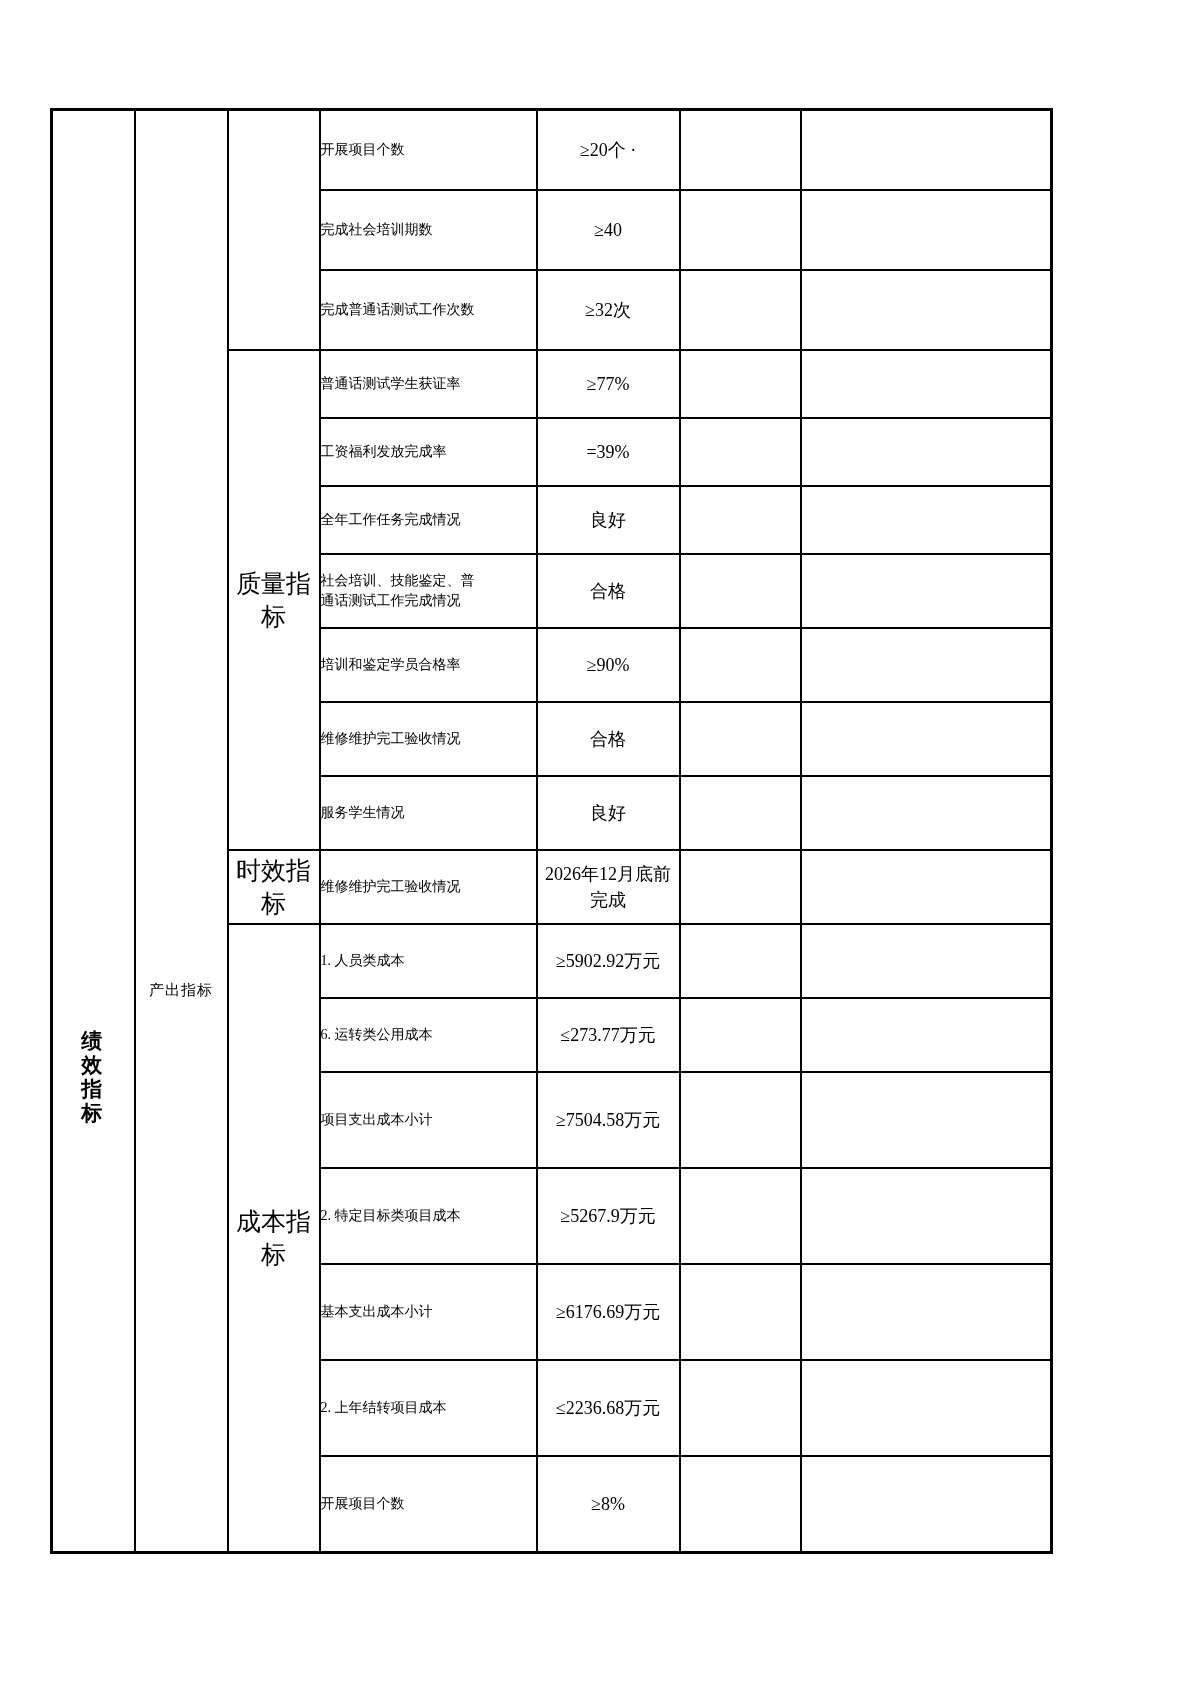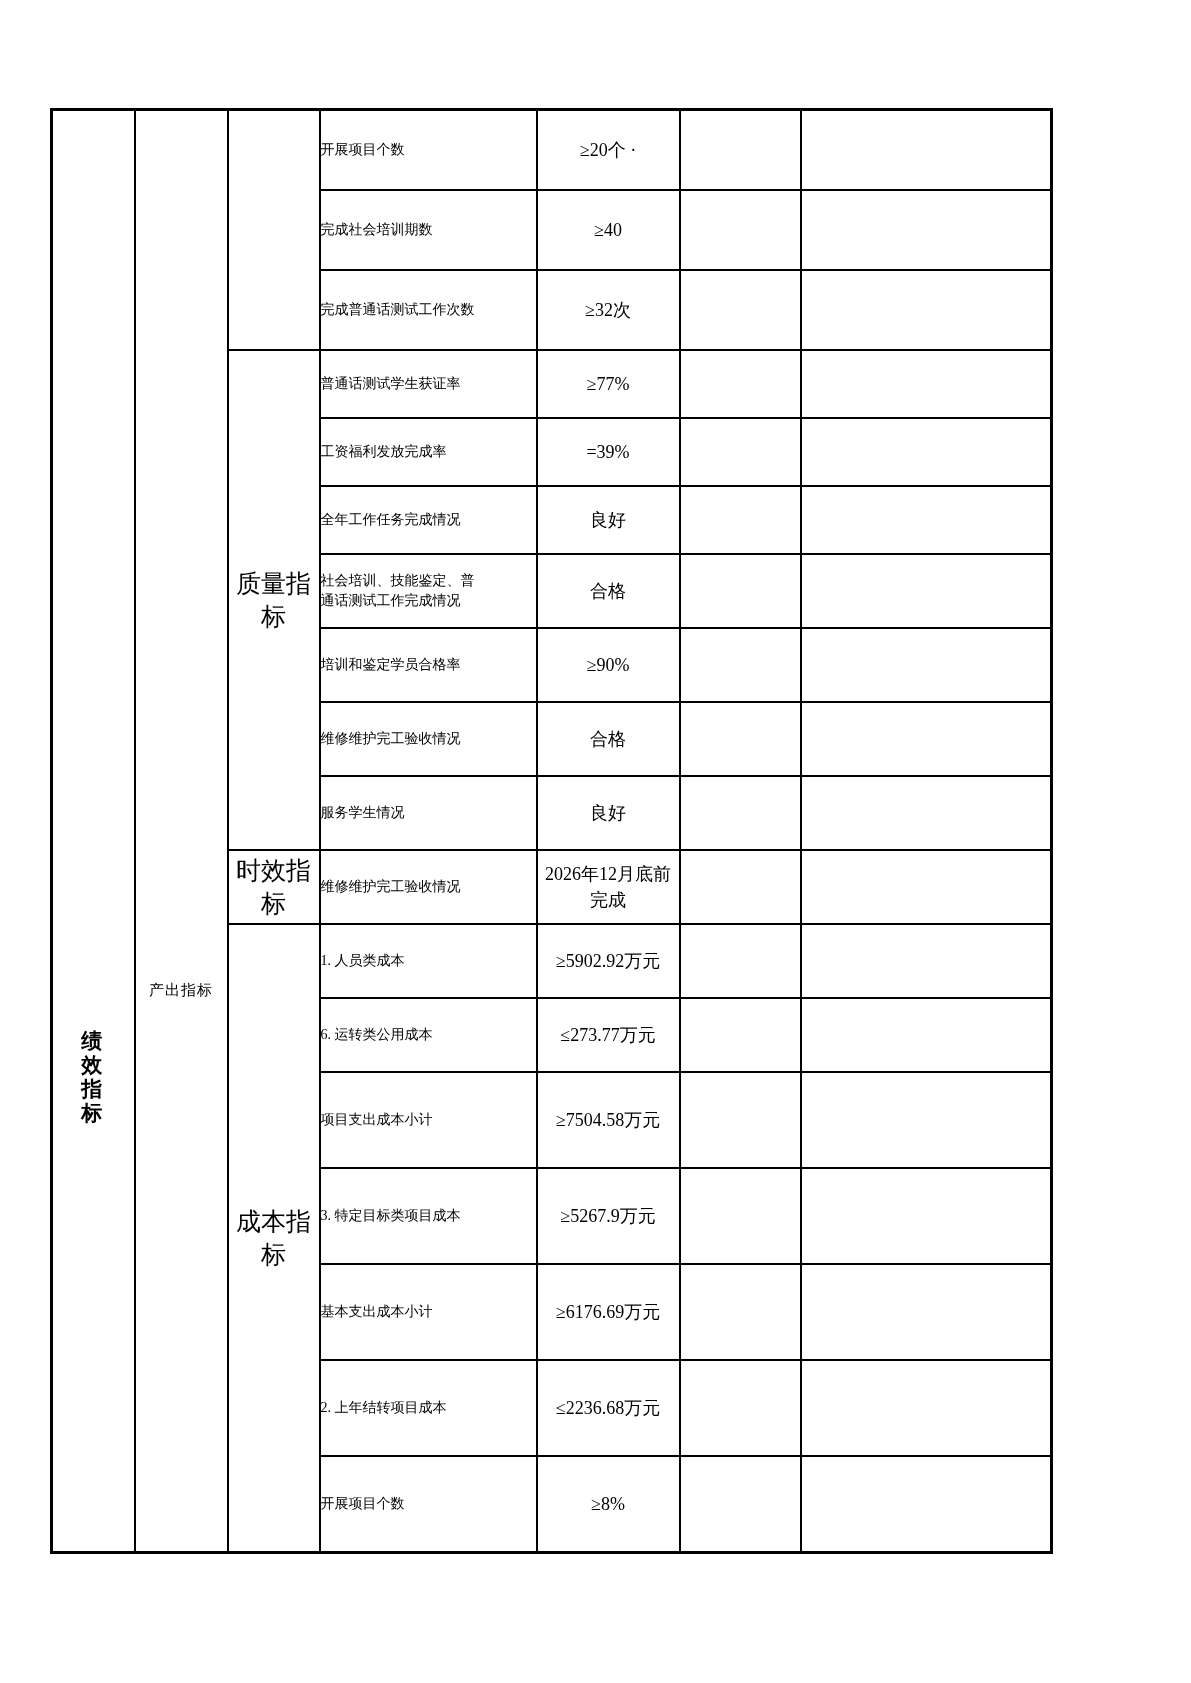--- a/index.html
+++ b/index.html
@@ -170,21 +170,21 @@
     </tr>
 
     <tr class="h94">
       <td class="name">项目支出成本小计</td>
       <td class="value">≥7504.58万元</td>
       <td class="empty"></td>
       <td class="empty"></td>
     </tr>
 
     <tr class="h94">
-      <td class="name">3. 特定目标类项目成本</td>
+      <td class="name">2. 特定目标类项目成本</td>
       <td class="value">≥5267.9万元</td>
       <td class="empty"></td>
       <td class="empty"></td>
     </tr>
 
     <tr class="h94">
       <td class="name">基本支出成本小计</td>
       <td class="value">≥6176.69万元</td>
       <td class="empty"></td>
       <td class="empty"></td>

